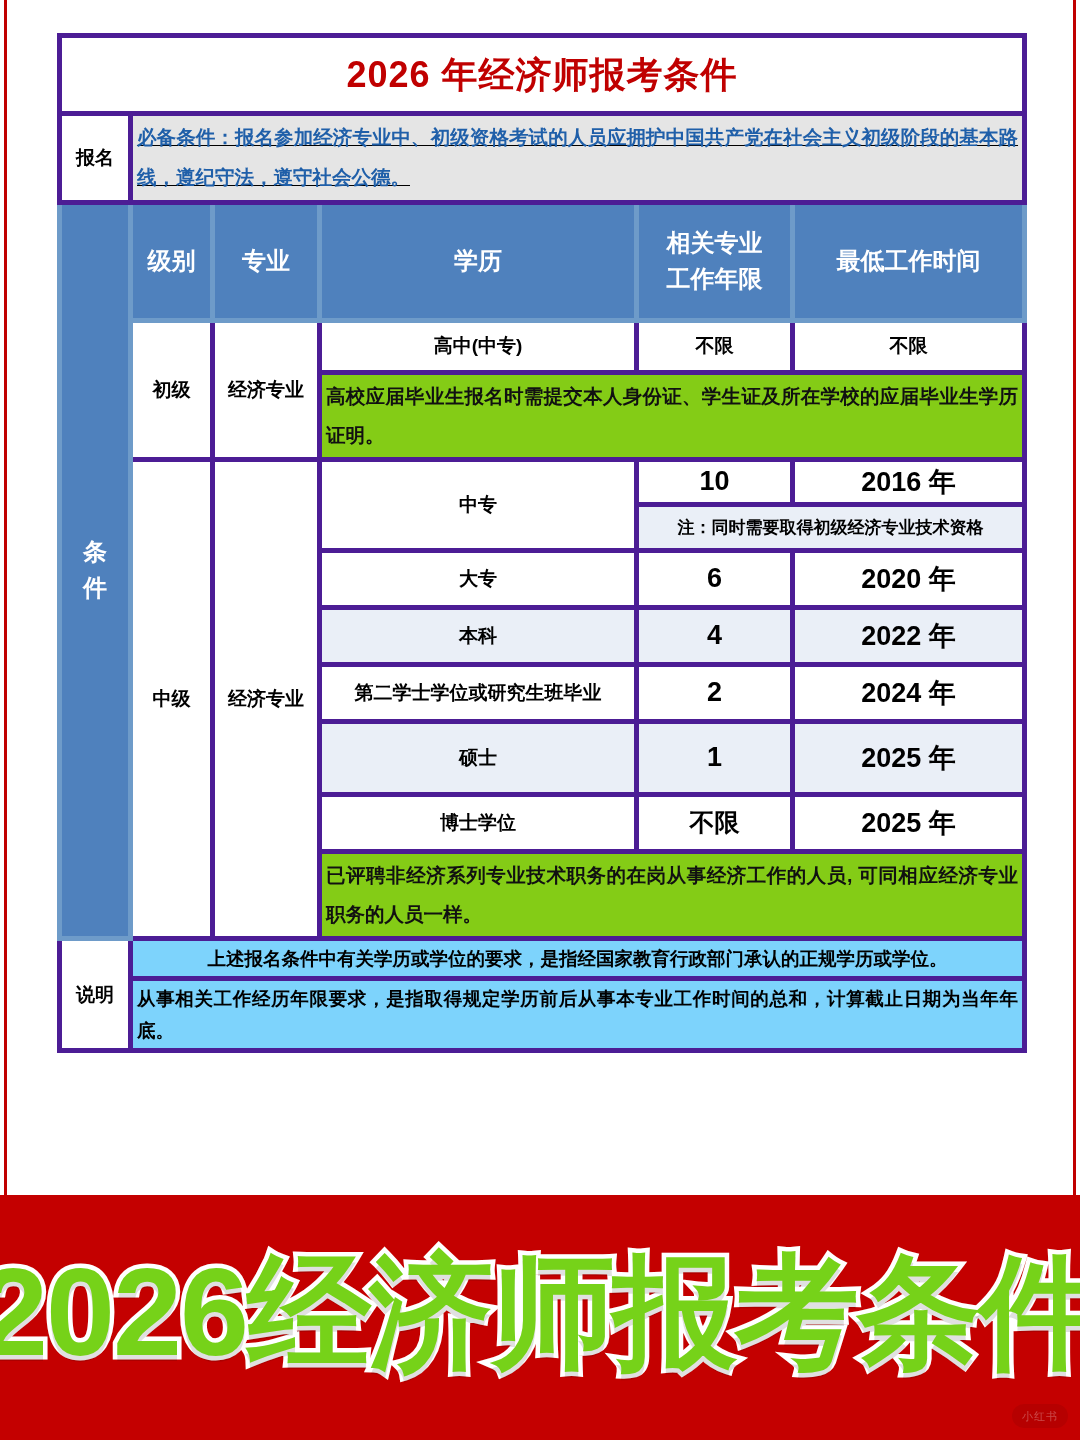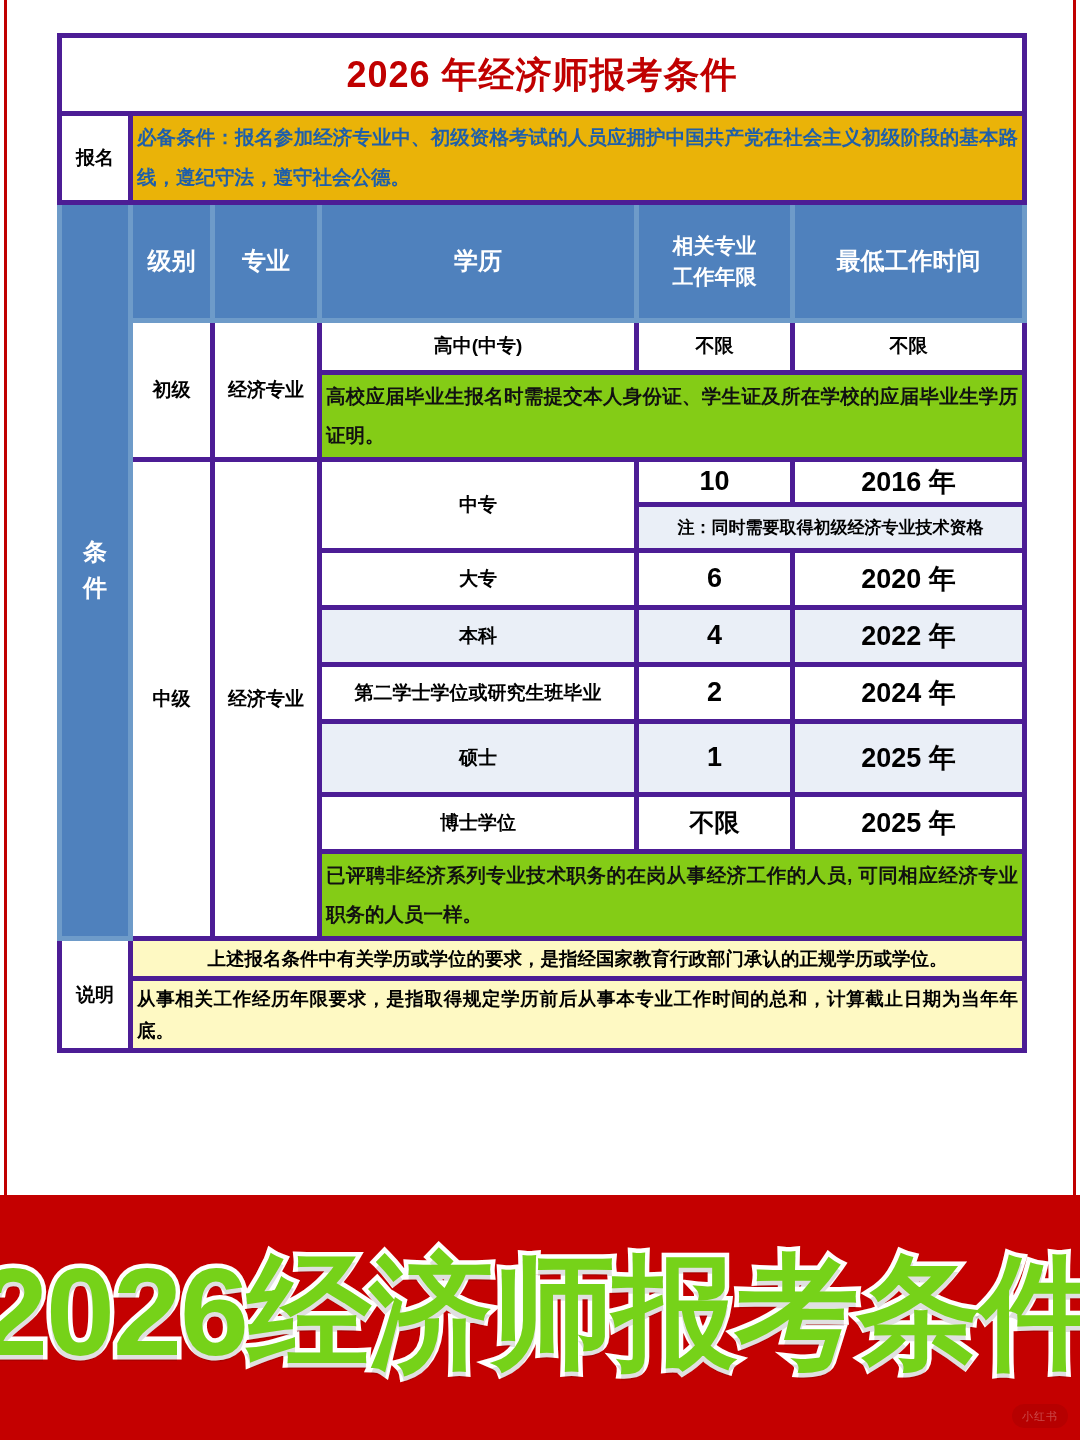--- a/index.html
+++ b/index.html
@@ -64,40 +64,41 @@
     color:#ffffff;
     font-size:21px;
     line-height:1.45;
   }
   .spine-shuoming{ color:#111; background:#ffffff; }
 
   
   .req-cell{
     text-align:left;
     padding:14px 12px 16px 14px;
-    background:#eab308;
+    background:#e5e5e5;
+    text-decoration:underline;
   }
   .req-text{
     color:#1f5fa9;
     font-size:19.5px;
     font-weight:bold;
     line-height:2.05;
     text-align:justify;
   }
 
   
   tr.head td{
     background:#4f81bd;
     color:#ffffff;
     border-color:#6e9bc9 !important;
     font-size:24px;
     height:118px;
     line-height:1.5;
   }
-  tr.head td.two-line{ font-size:21px; }
+  tr.head td.two-line{ font-size:24px; }
 
   
   .c-level { width:82px; }
   .c-major { width:107px; }
   .c-edu   { width:317px; }
   .c-years { width:156px; }
   .c-time  { width:232px; }
 
   
   .cell-text{ font-size:19px; }
@@ -124,21 +125,21 @@
     font-size:19.5px;
     font-weight:bold;
     line-height:2.0;
     color:#111;
     text-align:justify;
   }
 
   .explain-cell{
     text-align:center;
     padding:12px 14px;
-    background:#fef9c3;
+    background:#7dd3fc;
     font-size:18.5px;
     font-weight:bold;
     line-height:1.7;
   }
   .explain-cell.just{ text-align:justify; }
 
   
   .banner{
     position:absolute;
     left:0; top:1195px; width:1080px; height:245px;

